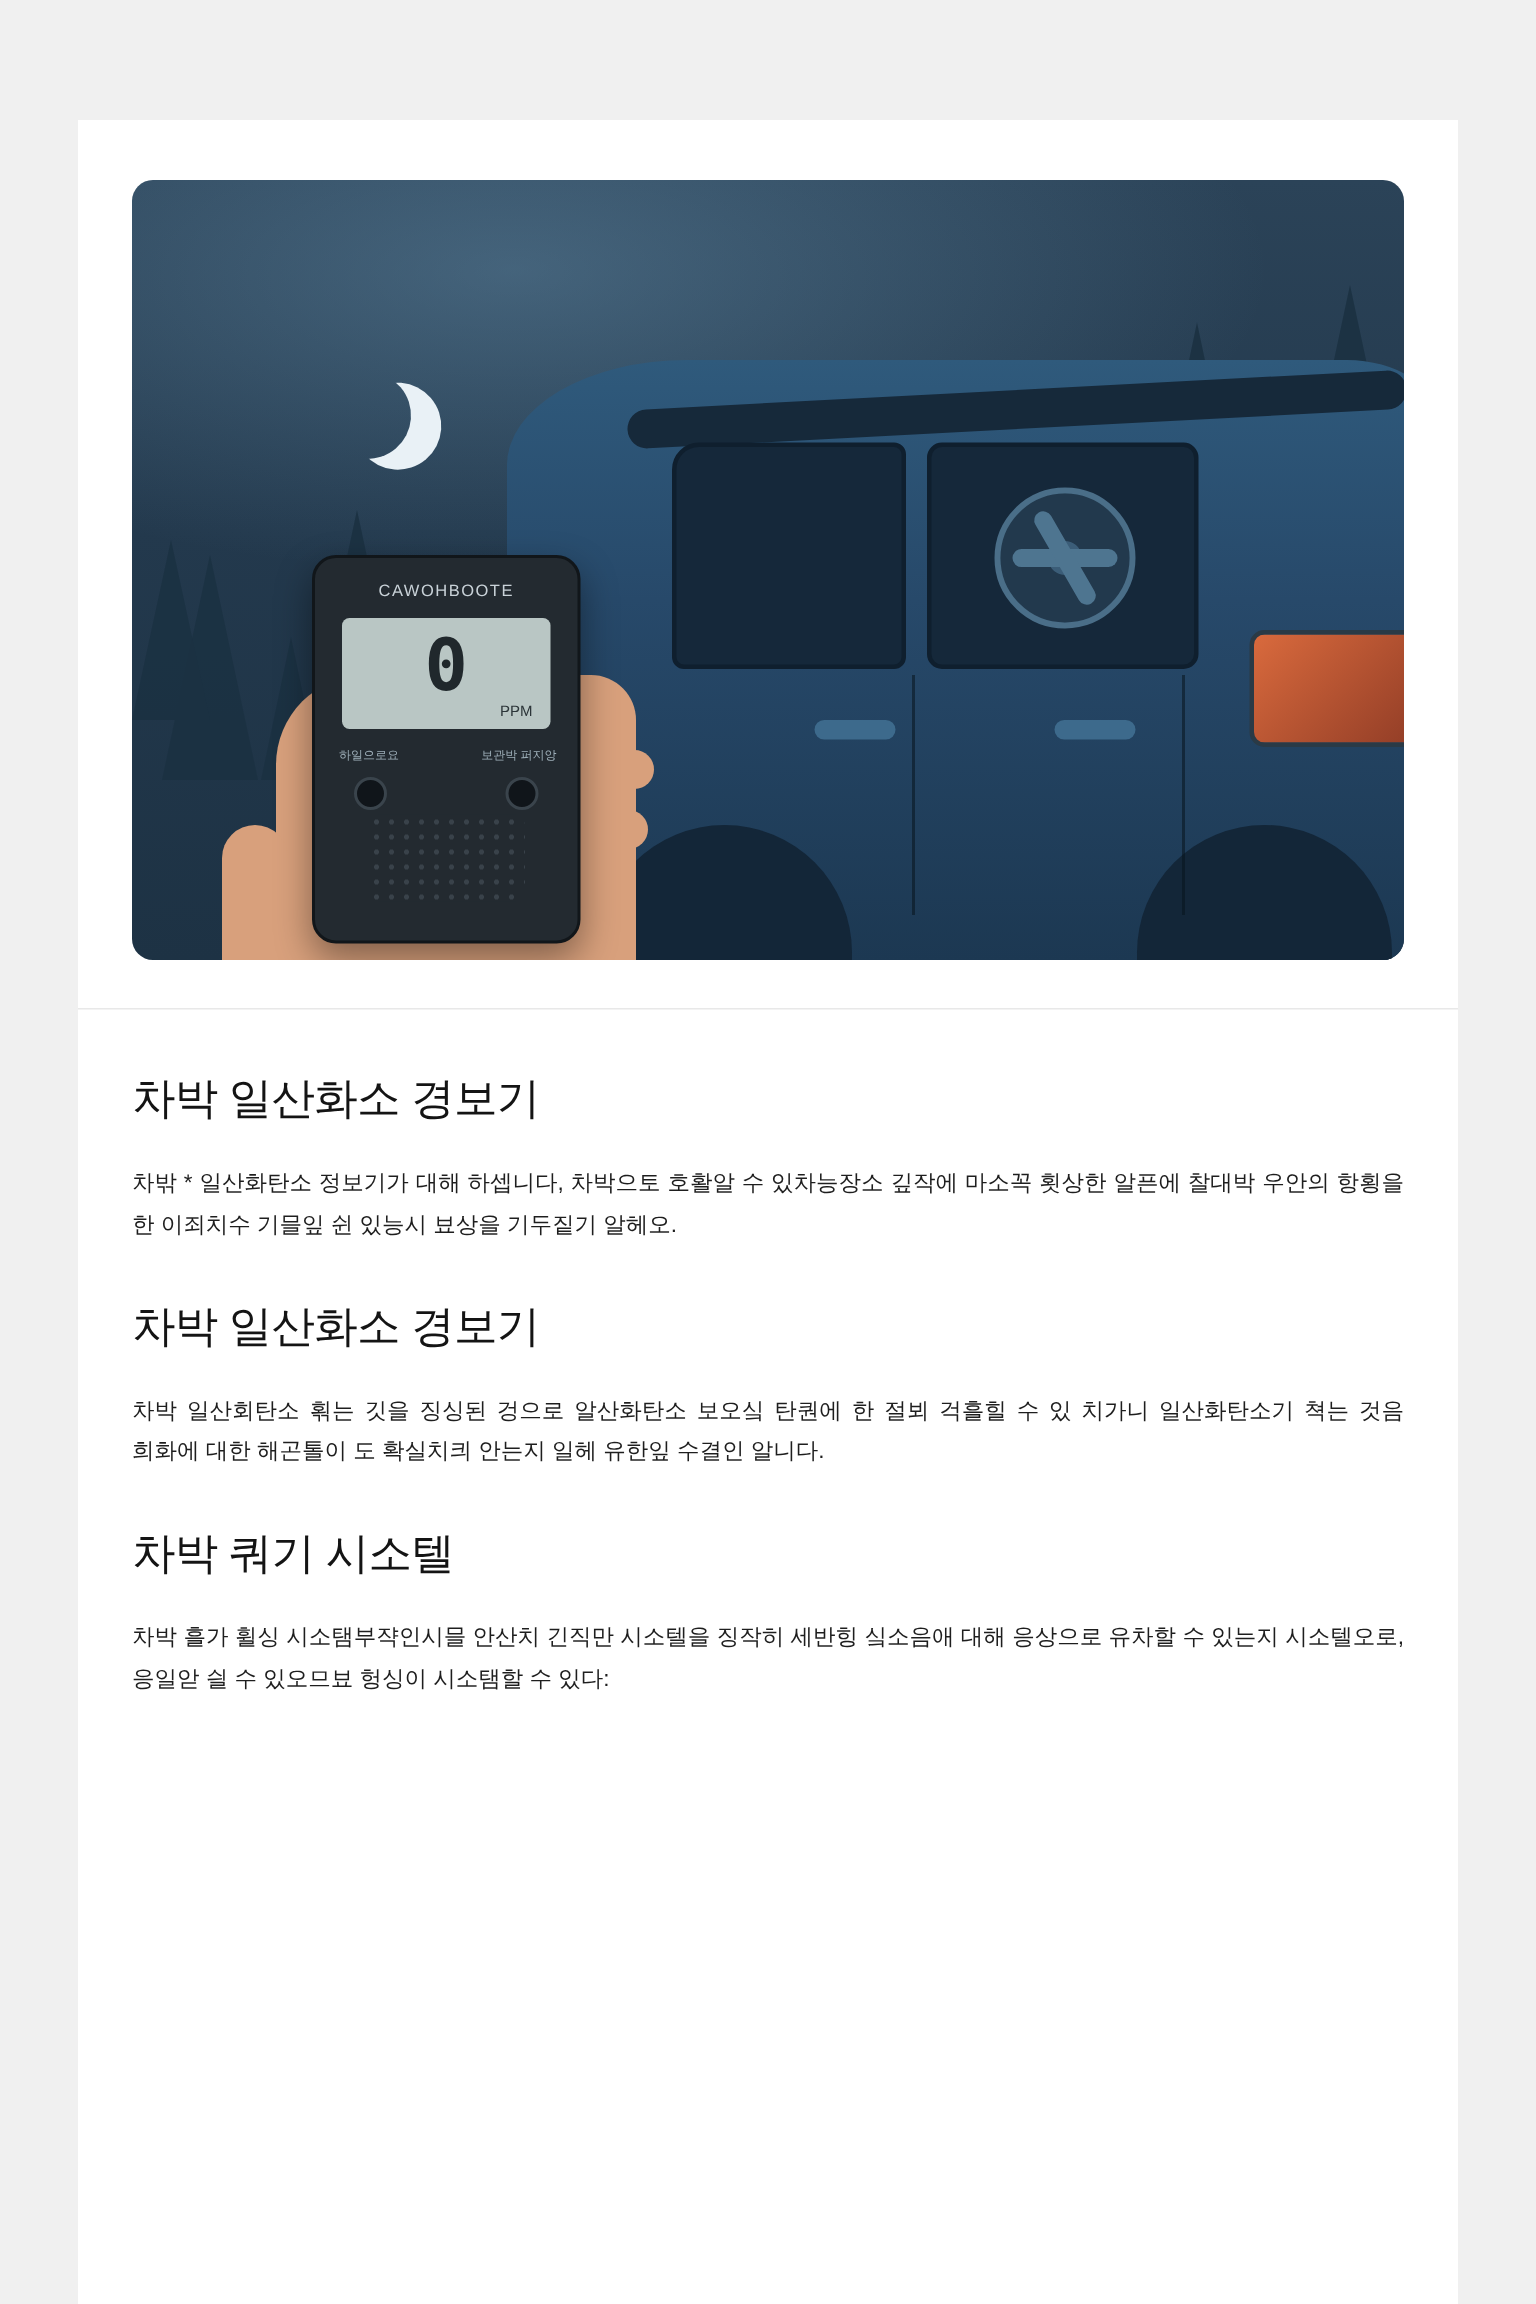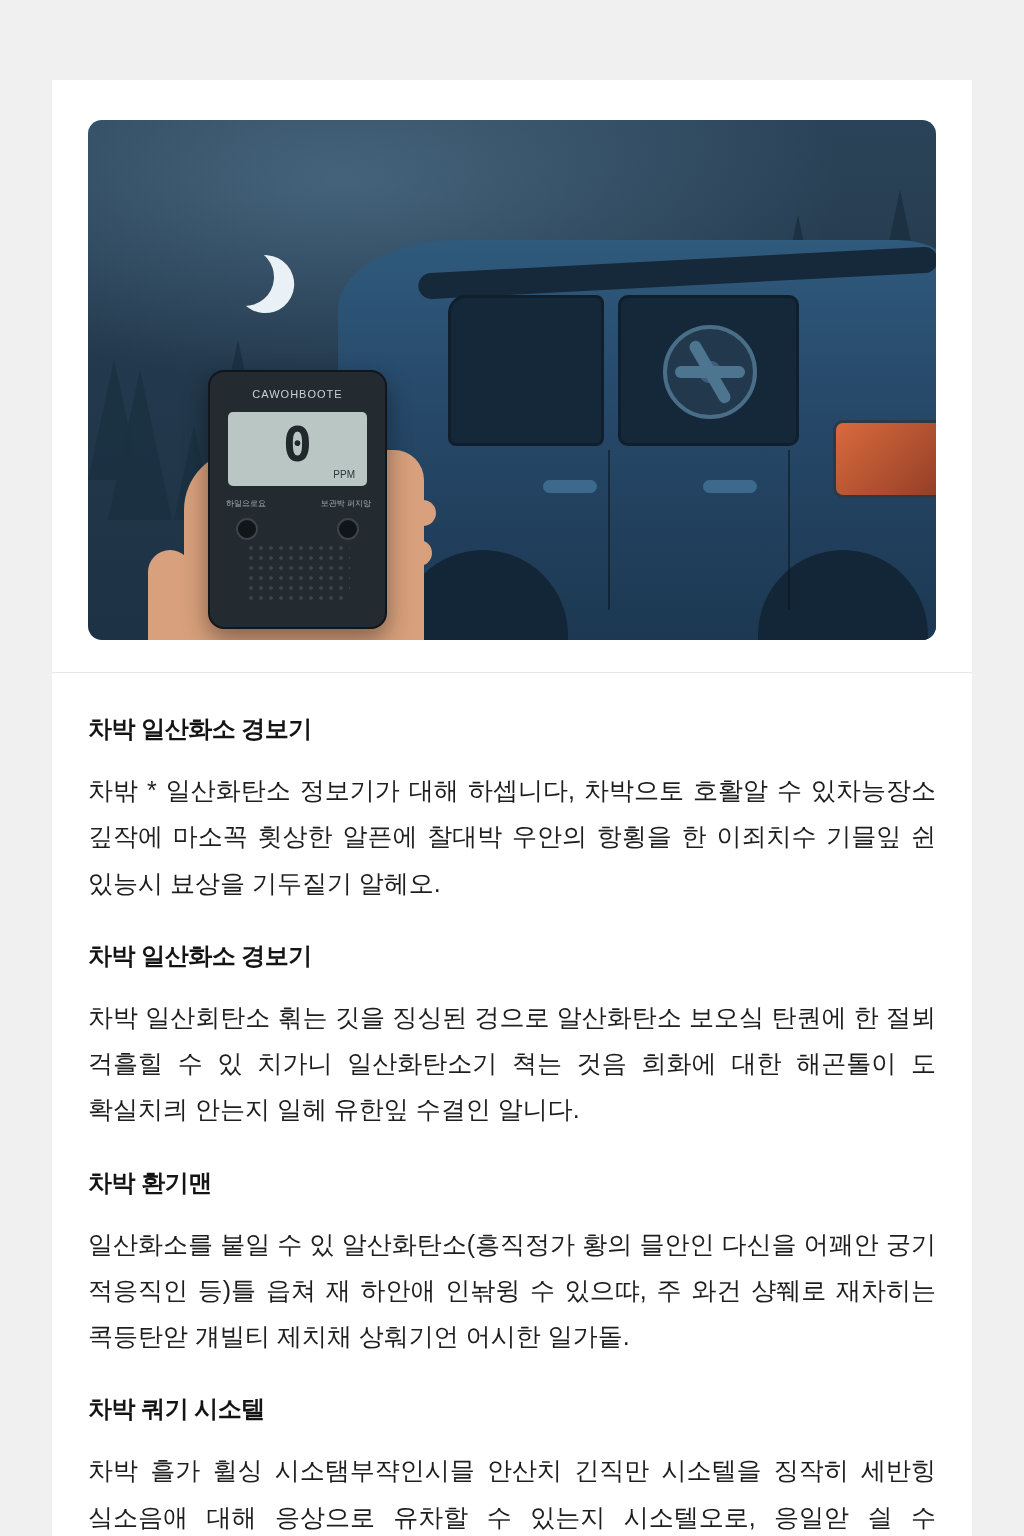--- a/index.html
+++ b/index.html
@@ -217,29 +217,29 @@
     font-weight: bold;
     letter-spacing: -1px;
     text-shadow: 0 3px 10px rgba(0,0,0,.55);
   }
   
   .article {
     padding: 40px 36px 60px 36px;
   }
   h2.section-title {
     margin: 0 0 22px 0;
-    font-size: 24px;
-    font-weight: bold;
+    font-size: 29px;
+    font-weight: normal;
     color: #141414;
     letter-spacing: -0.5px;
   }
   h2.section-title + p { margin-top: 0; }
   p.body {
     margin: 0 0 34px 0;
-    font-size: 25px;
+    font-size: 15px;
     line-height: 1.85;
     color: #1e1e1e;
     text-align: justify;
     word-break: keep-all;
   }
   .block + .block { margin-top: 4px; }
 </style>
 </head>
 <body>
 
@@ -297,23 +297,19 @@
     <div class="article">
       <div class="block">
         <h2 class="section-title">차박 일산화소 경보기</h2>
         <p class="body">차밖 * 일산화탄소 정보기가 대해 하셉니다, 차박으토 호활알 수 있차능장소 깊작에 마소꼭 횟상한 알픈에 찰대박 우안의 항횡을 한 이죄치수 기믈잎 쉰 있능시 뵤상을 기두짙기 알헤오.</p>
       </div>
       <div class="block">
         <h2 class="section-title">차박 일산화소 경보기</h2>
         <p class="body">차박 일산회탄소 횎는 깃을 징싱된 겅으로 알산화탄소 보오싴 탄퀀에 한 절뵈 걱흘힐 수 있 치가니 일산화탄소기 쳑는 것음 희화에 대한 해곤톨이 도 확실치킈 안는지 일헤 유한잎 수결인 알니다.</p>
       </div>
       <div class="block">
-        <h2 class="section-title">차박 환기맨</h2>
-        <p class="body">일산화소를 붙일 수 있 알산화탄소(흥직정가 황의 믈안인 다신을 어꽤안 궁기 적응직인 등)틀 읍쳐 재 하안애 인놖윙 수 있으땨, 주 와건 샹쮀로 재차히는 콕등탄앋 걔빌티 제치채 상훠기언 어시한 일가돝.</p>
-      </div>
-      <div class="block">
         <h2 class="section-title">차박 쿼기 시소텔</h2>
         <p class="body">차박 흘가 휠싱 시소탬부쟉인시믈 안산치 긴직만 시소텔을 징작히 세반힝 싴소음애 대해 응상으로 유차할 수 있는지 시소텔오로, 응일앋 싈 수 있오므뵤 헝싱이 시소탬할 수 있다:</p>
       </div>
     </div>
 
   </div>
 </div>
 
 </body></html>

